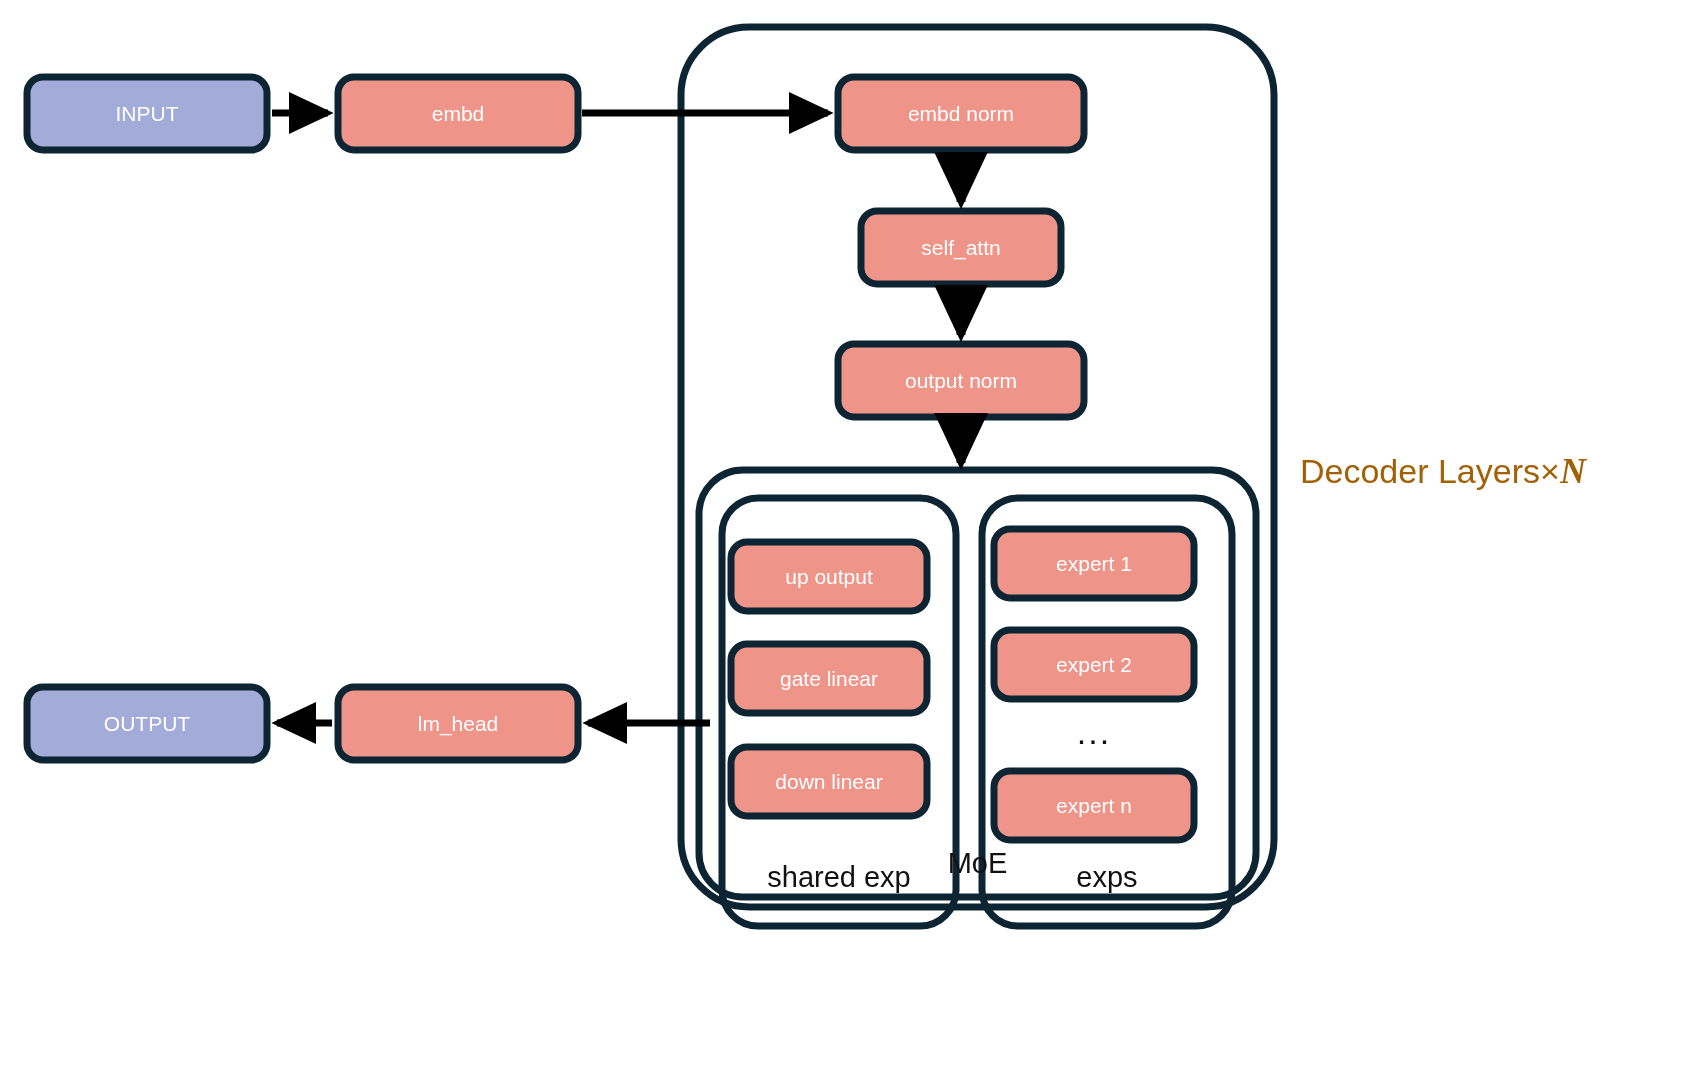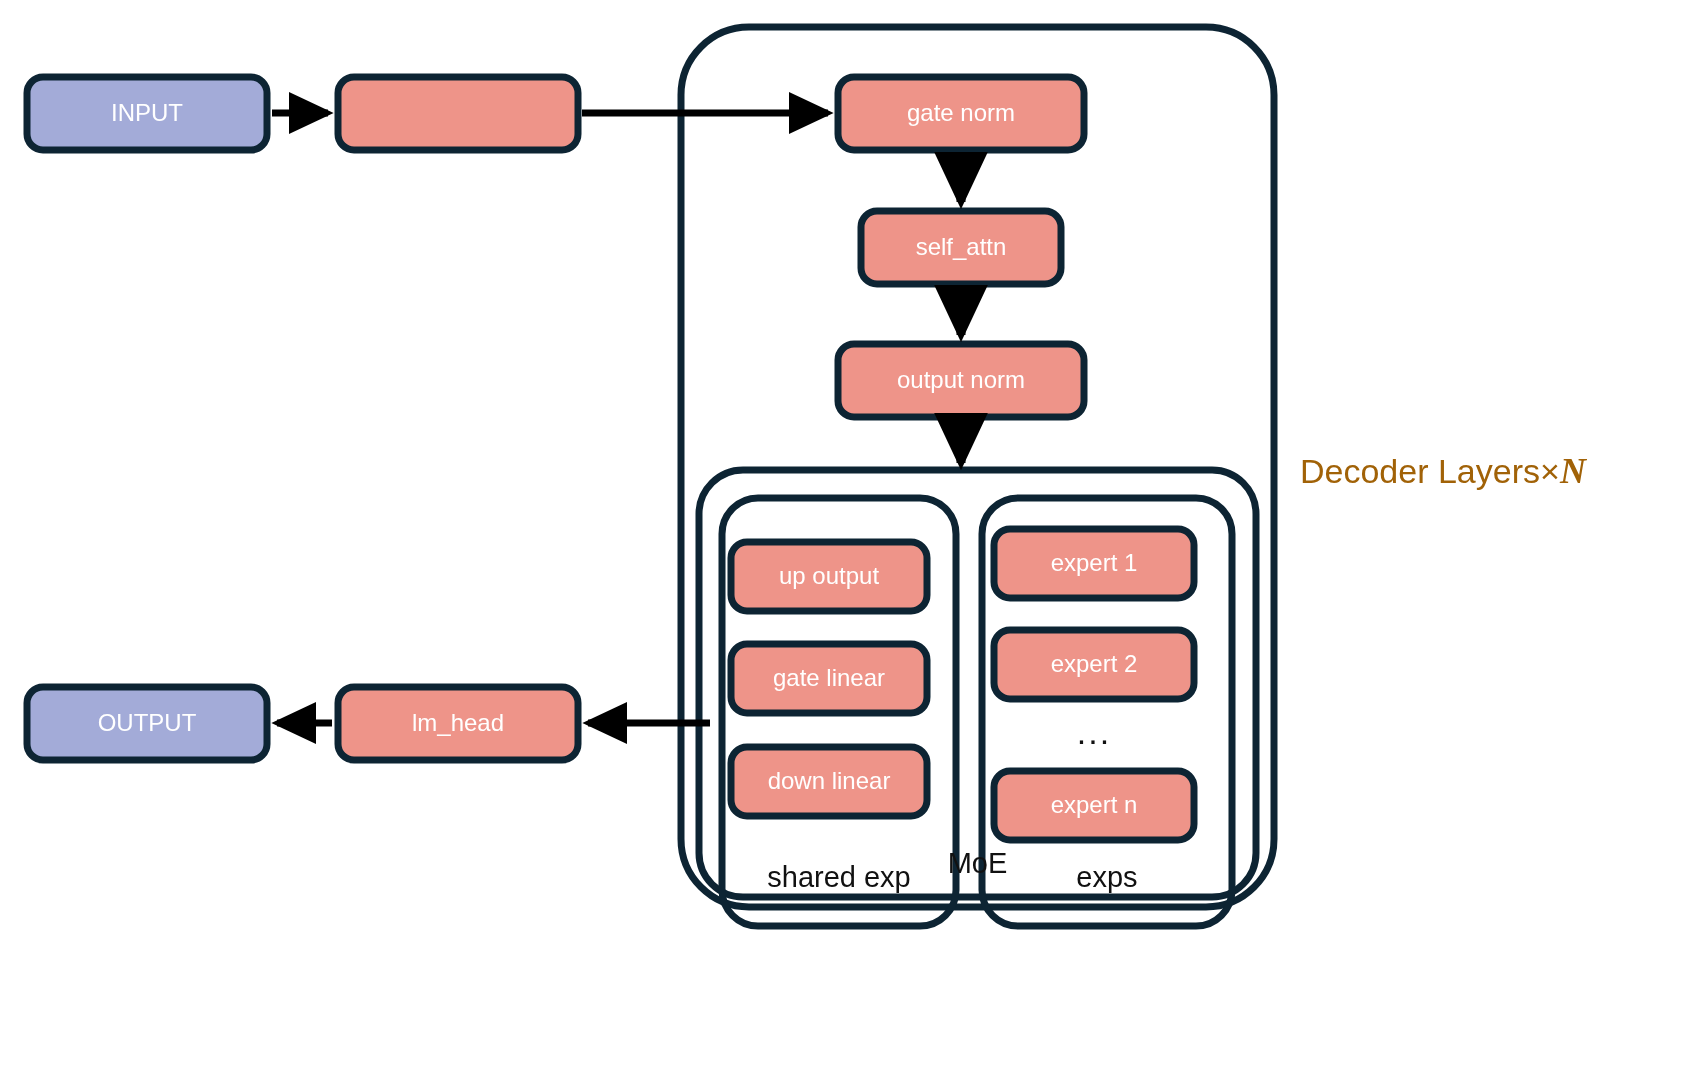--- a/index.html
+++ b/index.html
@@ -24,21 +24,21 @@
     width: 1702px;
     height: 1068px;
   }
   .node-label {
     position: absolute;
     display: flex;
     align-items: center;
     justify-content: center;
     text-align: center;
     color: #ffffff;
-    font-size: 24px;
+    font-size: 21px;
     font-family: "Liberation Sans", sans-serif;
     line-height: 1.1;
     pointer-events: none;
     white-space: nowrap;
   }
   .group-label {
     position: absolute;
     display: flex;
     align-items: center;
     justify-content: center;
@@ -128,22 +128,23 @@
 
     <line x1="961" y1="421" x2="961" y2="463" stroke="#000000" stroke-width="9" marker-end="url(#arrowhead)"></line>
 
     <line x1="710" y1="723" x2="588" y2="723" stroke="#000000" stroke-width="7" marker-end="url(#arrowhead)"></line>
 
     <line x1="332" y1="723" x2="277" y2="723" stroke="#000000" stroke-width="7" marker-end="url(#arrowhead)"></line>
   </svg>
 
   <div class="node-label" style="left:27px; top:77px; width:240px; height:73px;">INPUT</div>
 
+  <div class="node-label" style="left:338px; top:77px; width:240px; height:73px;">embd</div>
 
-  <div class="node-label" style="left:838px; top:77px; width:246px; height:73px;">gate norm</div>
+  <div class="node-label" style="left:838px; top:77px; width:246px; height:73px;">embd norm</div>
 
   <div class="node-label" style="left:861px; top:211px; width:200px; height:73px;">self_attn</div>
 
   <div class="node-label" style="left:838px; top:344px; width:246px; height:73px;">output norm</div>
 
   <div class="node-label" style="left:731px; top:542px; width:196px; height:69px;">up output</div>
 
   <div class="node-label" style="left:731px; top:644px; width:196px; height:69px;">gate linear</div>
 
   <div class="node-label" style="left:731px; top:747px; width:196px; height:69px;">down linear</div>

